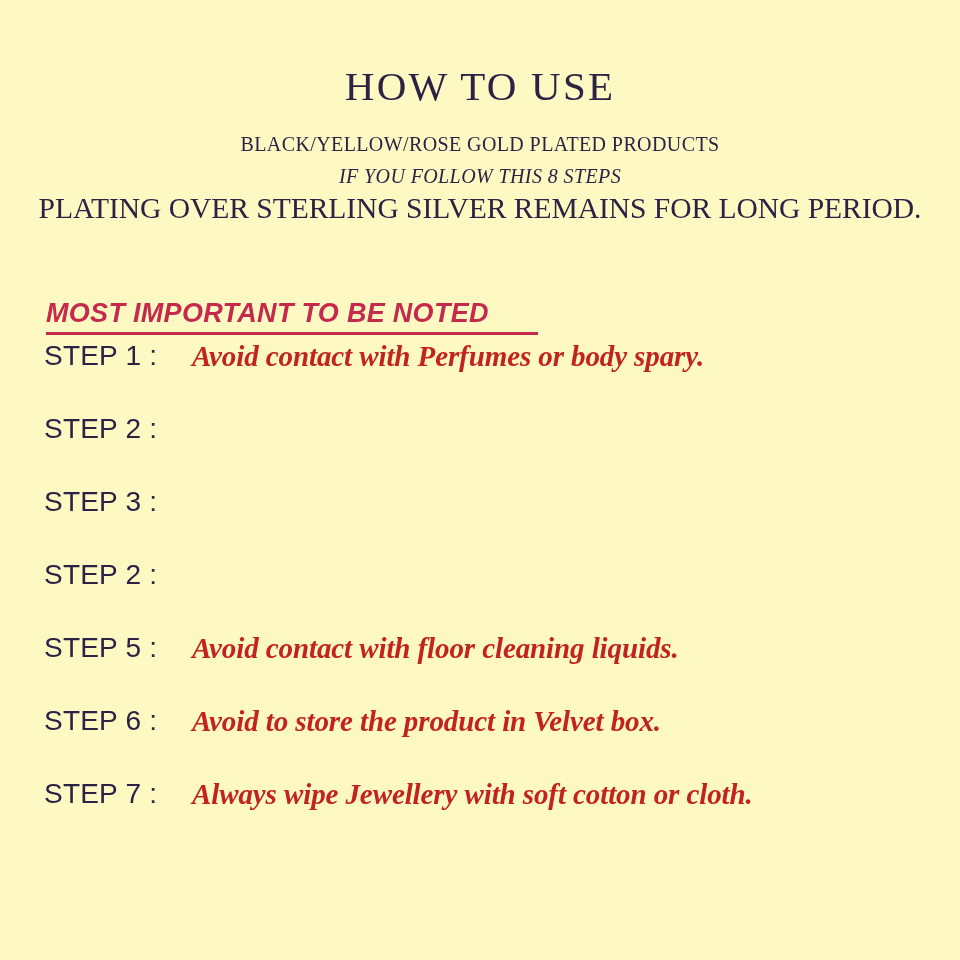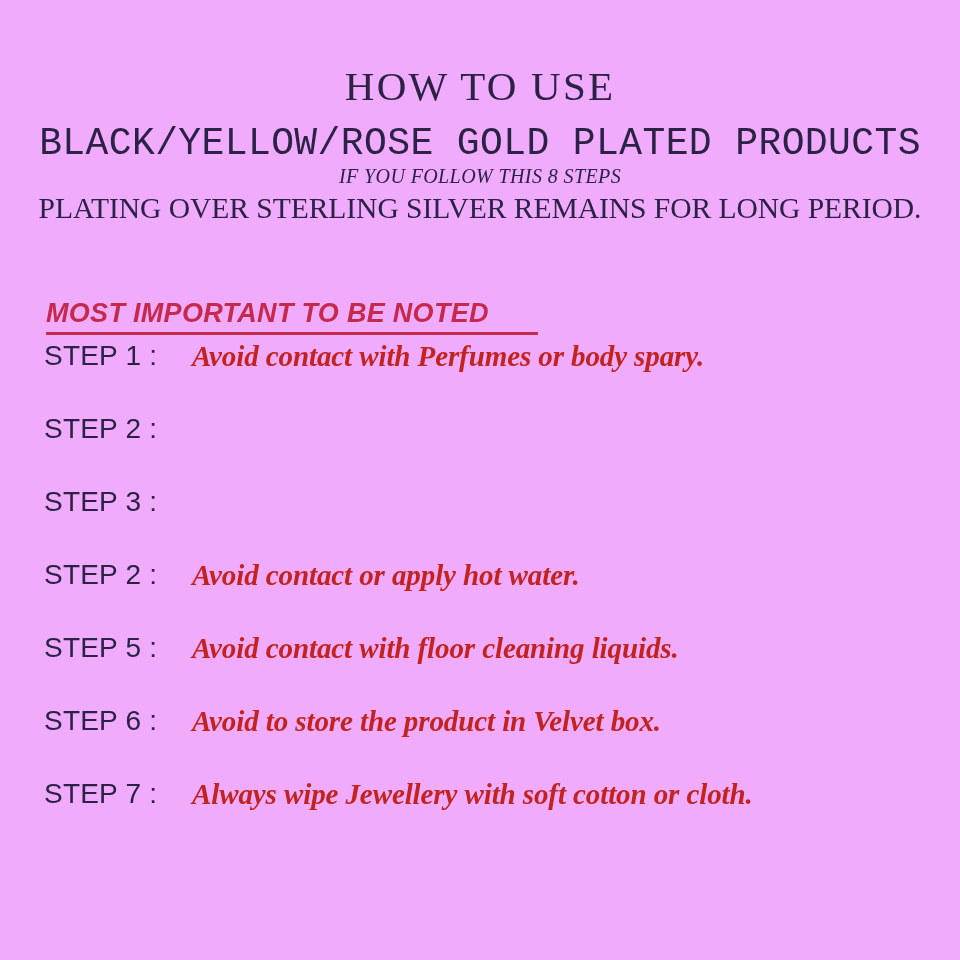--- a/index.html
+++ b/index.html
@@ -13,21 +13,21 @@
     background: #fdfdfc;
     font-family: "Liberation Sans", sans-serif;
     overflow: hidden;
     -webkit-font-smoothing: antialiased;
   }
 
   .sheet {
     position: relative;
     width: 960px;
     height: 960px;
-    background: #f0abfc;
+    background: #fef9c3;
   }
 
   
   .header {
     position: absolute;
     left: 0;
     top: 0;
     width: 960px;
     text-align: center;
   }
@@ -58,21 +58,21 @@
   .subtitle-line {
     font-family: "Liberation Serif", "DejaVu Serif", serif;
     font-weight: 400;
     font-size: 30px;
     line-height: 32px;
     letter-spacing: 0.2px;
     color: #2b2246;
     white-space: nowrap;
     text-align: center;
   }
-  .subtitle-line.l1 { font-size: 38px; letter-spacing: 0.4px; font-family: Liberation Mono, monospace; }
+  .subtitle-line.l1 { font-size: 20px; letter-spacing: 0.4px; }
   .subtitle-line.l2 { font-size: 20px; letter-spacing: 0.4px; font-style: italic; }
   .subtitle-line.l3 {
     font-size: 30px;
     letter-spacing: -0.05px;
     transform: scaleX(0.985);
     transform-origin: center center;
   }
 
   
   .notice {
@@ -170,21 +170,20 @@
     <div class="step-row">
       <span class="step-label">STEP 2 :</span>
     </div>
 
     <div class="step-row">
       <span class="step-label">STEP 3 :</span>
     </div>
 
     <div class="step-row">
       <span class="step-label">STEP 2 :</span>
-      <span class="step-text">Avoid contact or apply hot water.</span>
     </div>
 
     <div class="step-row">
       <span class="step-label">STEP 5 :</span>
       <span class="step-text">Avoid contact with floor cleaning liquids.</span>
     </div>
 
     <div class="step-row">
       <span class="step-label">STEP 6 :</span>
       <span class="step-text">Avoid to store the product in Velvet box.</span>

